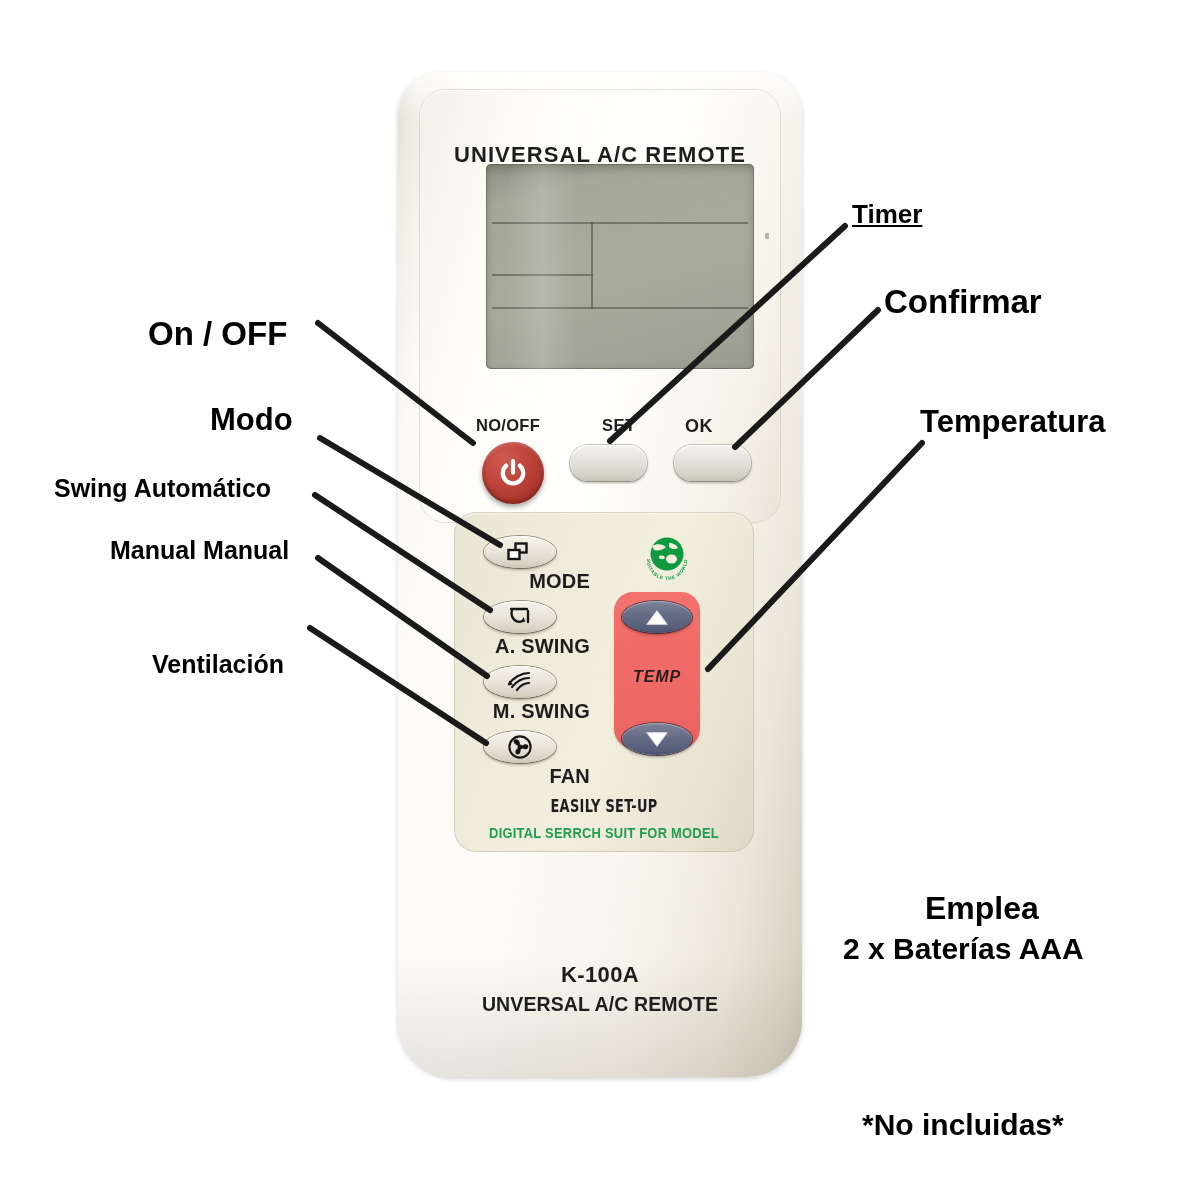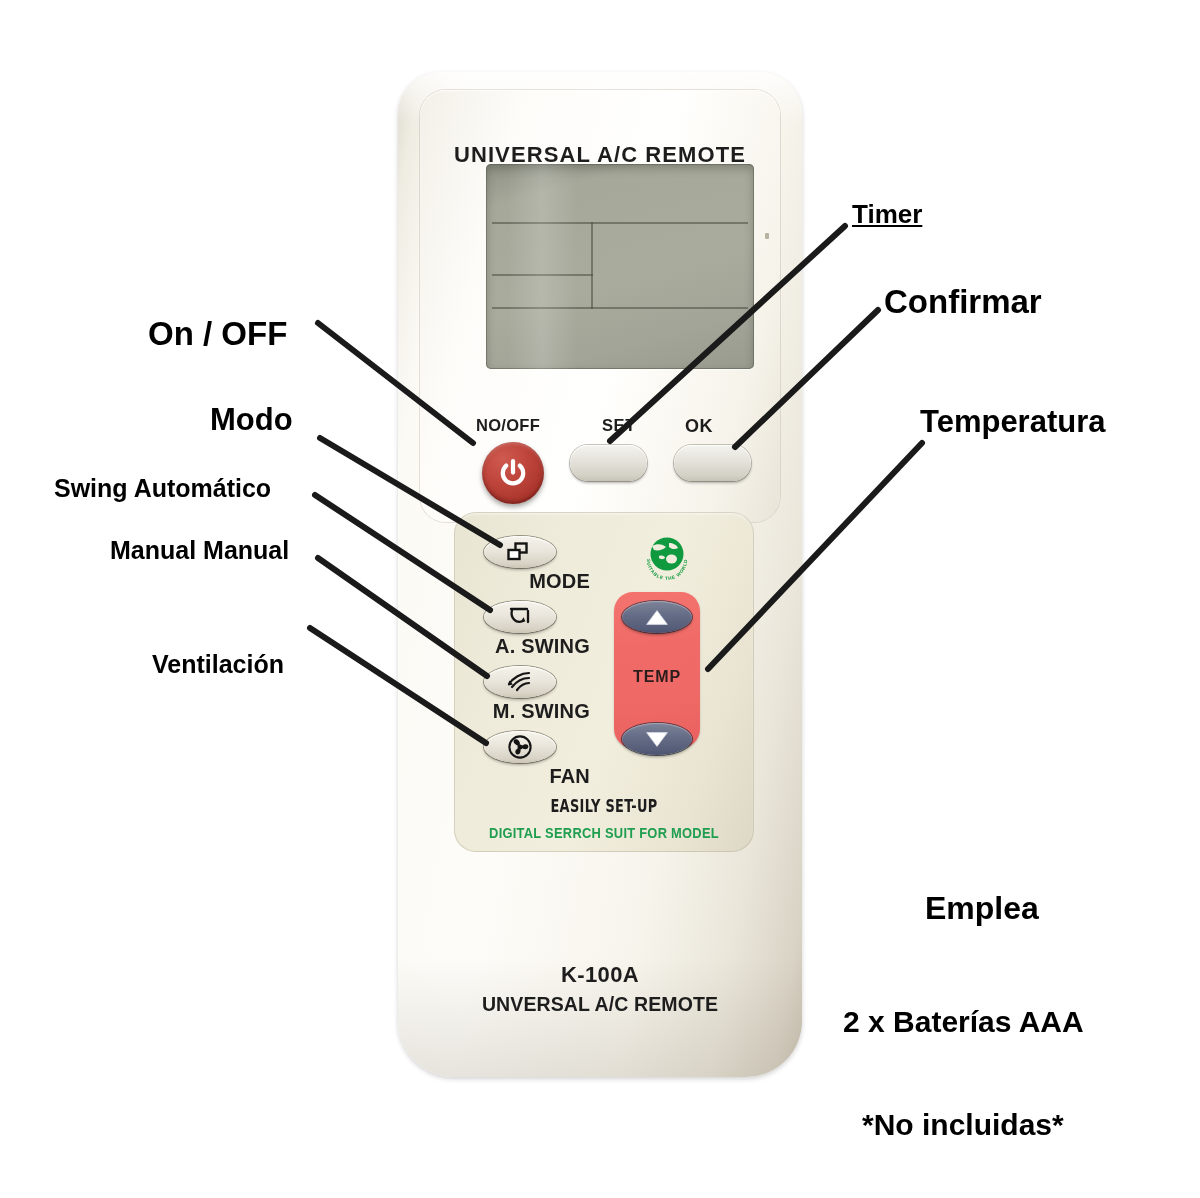--- a/index.html
+++ b/index.html
@@ -229,20 +229,21 @@
   
   #temp-pad {
     position: absolute;
     left: 160px;
     top: 80px;
     width: 86px;
     height: 156px;
     border-radius: 19px;
     background: linear-gradient(175deg, #f4736f 0%, #f06b68 35%, #ef6a66 65%, #e9615f 100%);
     box-shadow: 0 1px 2px rgba(0,0,0,0.22);
+    font-style: italic;
   }
   .temp-arrow-btn {
     position: absolute;
     left: 8px;
     width: 70px;
     height: 32px;
     border-radius: 35px / 16px;
     background: linear-gradient(180deg, #7d8499 0%, #646c86 45%, #555d78 85%, #4a5270 100%);
     box-shadow: 0 2px 3px rgba(0,0,0,0.35),
                 inset 0 1px 1px rgba(255,255,255,0.3),
@@ -325,21 +326,21 @@
   }
   #an-onoff       { left: 148px; top: 283px; font-size: 33px; margin-top: 32px; }
   #an-modo        { left: 210px; top: 402px; font-size: 31px; }
   #an-aswing      { left: 54px;  top: 474px; font-size: 25px; }
   #an-mswing      { left: 110px; top: 536px; font-size: 25px; }
   #an-vent        { left: 152px; top: 602px; font-size: 25px; margin-top: 48px; }
   #an-timer       { left: 852px; top: 199px; font-size: 26px; text-decoration: underline; }
   #an-confirmar   { left: 884px; top: 283px; font-size: 33px; }
   #an-temperatura { left: 920px; top: 404px; font-size: 31px; }
   #an-emplea      { left: 925px; top: 890px; font-size: 32px; }
-  #an-baterias    { left: 843px; top: 1005px; font-size: 30px; }
+  #an-baterias    { left: 843px; top: 932px; font-size: 30px; }
   #an-noincl      { left: 862px; top: 1108px; font-size: 30px; }
 
   #leaders {
     position: absolute;
     left: 0; top: 0;
     width: 1200px;
     height: 1198px;
     pointer-events: none;
   }
 </style>

